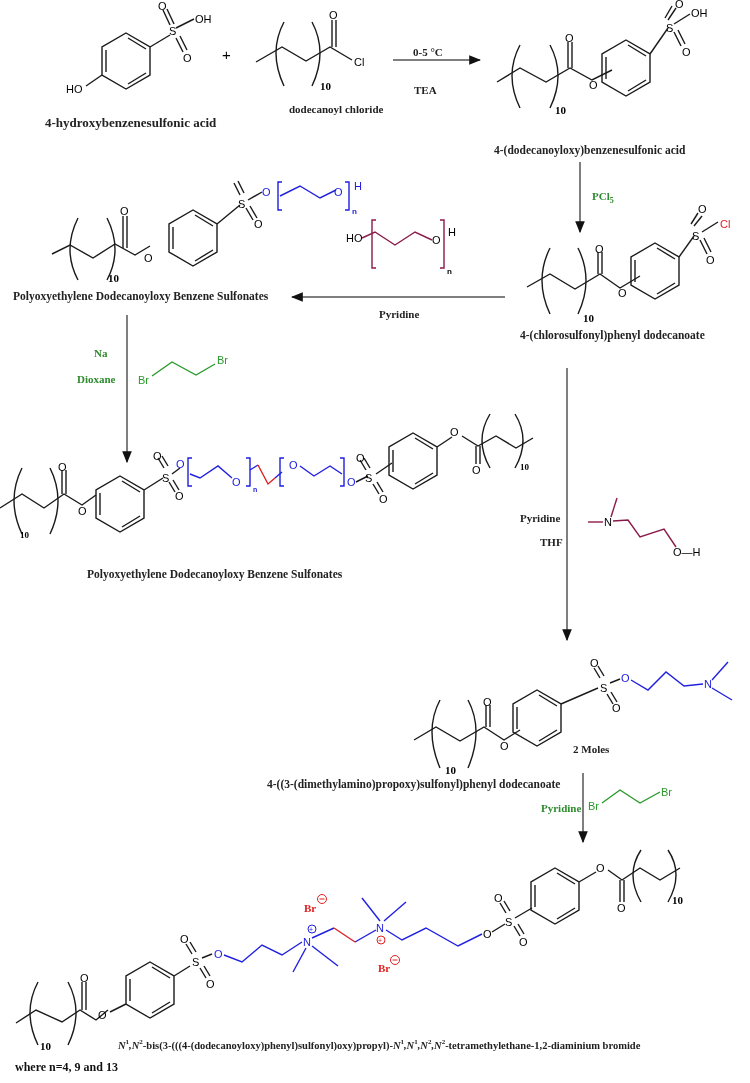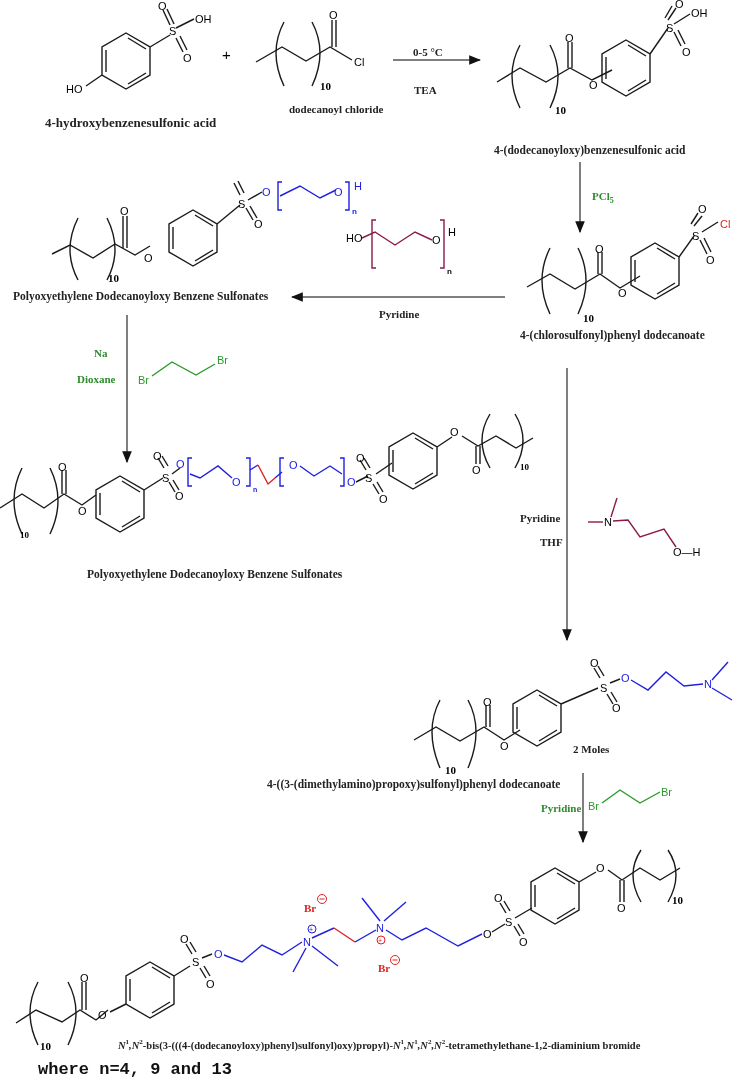--- a/index.html
+++ b/index.html
@@ -2,21 +2,21 @@
 <html><head>
 <meta charset="utf-8">
 <style>
   html,body{margin:0;padding:0;background:#ffffff;}
   body{width:750px;height:1083px;position:relative;overflow:hidden;font-family:"Liberation Serif",serif;}
   #scheme{position:absolute;left:0;top:0;width:750px;height:1083px;}
   .lbl{position:absolute;font-family:"Liberation Serif",serif;font-weight:bold;font-size:11.5px;color:#222;white-space:nowrap;}
   .rg{position:absolute;font-family:"Liberation Serif",serif;font-weight:bold;font-size:11px;white-space:nowrap;}
   .green{color:#2e8b2e;}
   .black{color:#222;}
-  .foot{position:absolute;font-family:Liberation Mono, monospace;font-weight:bold;font-size:17px;color:#111;margin-left:23px;}
+  .foot{position:absolute;font-family:Liberation Serif, serif;font-weight:bold;font-size:12px;color:#111;}
   svg text{font-family:"Liberation Sans",sans-serif;font-size:11px;}
   svg .b{stroke:#1a1a1a;stroke-width:1.4;fill:none;}
   svg .bl{stroke:#2020e0;stroke-width:1.4;fill:none;}
   svg .rd{stroke:#e02020;stroke-width:1.4;fill:none;}
   svg .pu{stroke:#8b1a4a;stroke-width:1.4;fill:none;}
   svg .gr{stroke:#2a9a2a;stroke-width:1.4;fill:none;}
   svg .ar{stroke:#555;stroke-width:1.5;fill:none;}
 </style>
 </head>
 <body>

